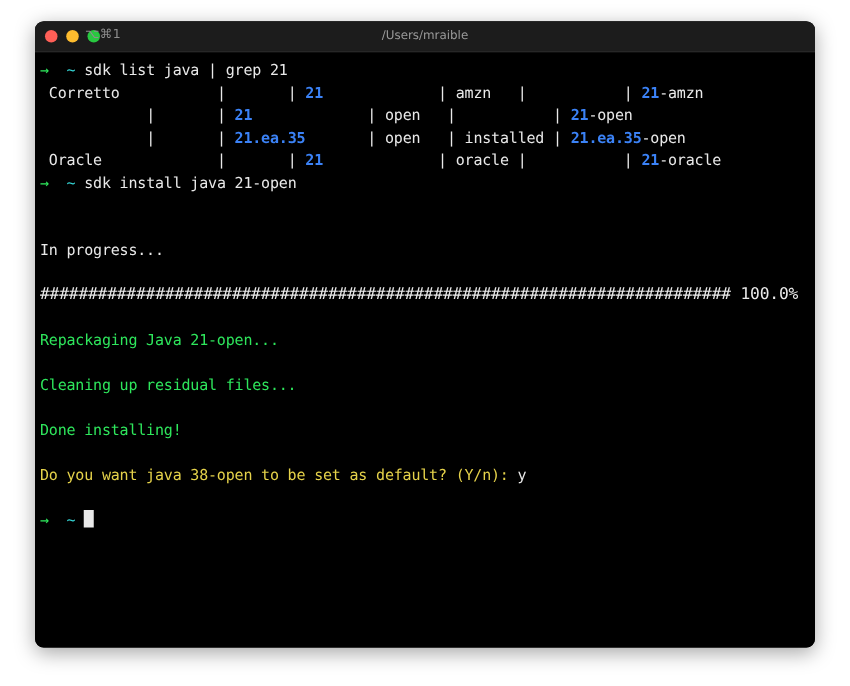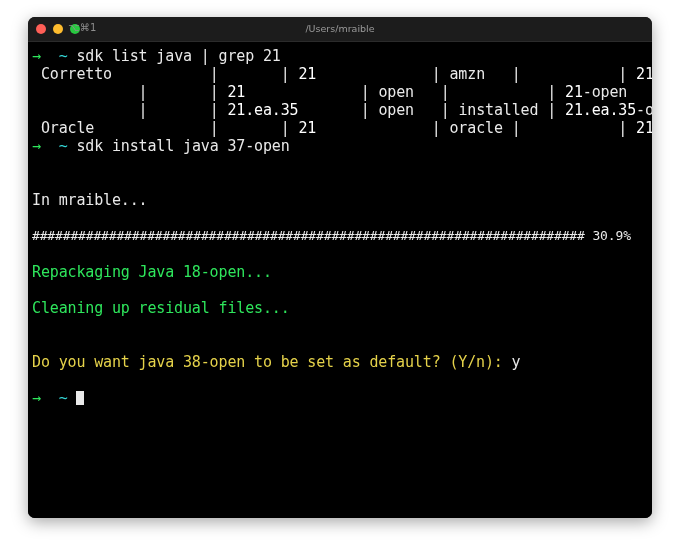--- a/index.html
+++ b/index.html
@@ -66,31 +66,31 @@
   }
   #screen {
     position: relative;
     padding: 5px 0 0 4px;
     height: 472px;
     background: #000000;
   }
   .line {
     height: 18px;
     line-height: 18px;
-    font-size: 15px;
+    font-size: 12px;
     font-family: "DejaVu Sans Mono", monospace;
     white-space: pre;
     letter-spacing: -0.15px;
     color: #e5e5e5;
   }
   .c-white  { color: #e9e9e9; }
   .c-green  { color: #2ee65c; }
   .c-dgreen { color: #1f9e3f; }
   .c-cyan   { color: #34d6d6; }
-  .c-red    { color: #ffffff; }
+  .c-red    { color: #3b82f6; font-weight: bold; }
   .c-yellow { color: #e5d24a; }
   .cursor {
     display: inline-block;
     width: 8px;
     height: 14px;
     background: #e9e9e9;
     vertical-align: -2px;
   }
   .bar {
     font-size: 13px;
@@ -117,45 +117,46 @@
     <div class="line"><span class="c-green">→</span><span class="c-white">  </span><span class="c-cyan">~</span><span class="c-white"> </span><span class="c-white">sdk list java | grep 21</span></div>
 
     <div class="line"><span class="c-white"> </span><span class="c-white">Corretto</span><span class="c-white">           </span><span class="c-white">|</span><span class="c-white">       </span><span class="c-white">|</span><span class="c-white"> </span><span class="c-red">21</span><span class="c-white">             </span><span class="c-white">|</span><span class="c-white"> </span><span class="c-white">amzn</span><span class="c-white">   </span><span class="c-white">|</span><span class="c-white"></span><span class="c-white">           </span><span class="c-white">|</span><span class="c-white"> </span><span class="c-red">21</span><span class="c-white">-amzn</span></div>
 
     <div class="line"><span class="c-white"> </span><span class="c-white"></span><span class="c-white">           </span><span class="c-white">|</span><span class="c-white">       </span><span class="c-white">|</span><span class="c-white"> </span><span class="c-red">21</span><span class="c-white">             </span><span class="c-white">|</span><span class="c-white"> </span><span class="c-white">open</span><span class="c-white">   </span><span class="c-white">|</span><span class="c-white"></span><span class="c-white">           </span><span class="c-white">|</span><span class="c-white"> </span><span class="c-red">21</span><span class="c-white">-open</span></div>
 
     <div class="line"><span class="c-white"> </span><span class="c-white"></span><span class="c-white">           </span><span class="c-white">|</span><span class="c-white">       </span><span class="c-white">|</span><span class="c-white"> </span><span class="c-red">21.ea.35</span><span class="c-white">       </span><span class="c-white">|</span><span class="c-white"> </span><span class="c-white">open</span><span class="c-white">   </span><span class="c-white">|</span><span class="c-white"> </span><span class="c-white">installed</span><span class="c-white"> </span><span class="c-white">|</span><span class="c-white"> </span><span class="c-red">21.ea.35</span><span class="c-white">-open</span></div>
 
     <div class="line"><span class="c-white"> </span><span class="c-white">Oracle</span><span class="c-white">             </span><span class="c-white">|</span><span class="c-white">       </span><span class="c-white">|</span><span class="c-white"> </span><span class="c-red">21</span><span class="c-white">             </span><span class="c-white">|</span><span class="c-white"> </span><span class="c-white">oracle</span><span class="c-white"> </span><span class="c-white">|</span><span class="c-white"></span><span class="c-white">           </span><span class="c-white">|</span><span class="c-white"> </span><span class="c-red">21</span><span class="c-white">-oracle</span></div>
 
-    <div class="line"><span class="c-green">→</span><span class="c-white">  </span><span class="c-cyan">~</span><span class="c-white"> </span><span class="c-white">sdk install java 37-open</span></div>
+    <div class="line"><span class="c-green">→</span><span class="c-white">  </span><span class="c-cyan">~</span><span class="c-white"> </span><span class="c-white">sdk install java 21-open</span></div>
 
     <div class="line">&nbsp;</div>
 
 
     <div class="line">&nbsp;</div>
 
-    <div class="line"><span class="c-white">In mraible...</span></div>
+    <div class="line"><span class="c-white">In progress...</span></div>
 
     <div class="line">&nbsp;</div>
 
-    <div class="line bar"><span class="c-white">########################################################################</span><span class="c-white"> </span><span class="c-white">30.9%</span></div>
+    <div class="line bar"><span class="c-white">########################################################################</span><span class="c-white"> </span><span class="c-white">100.0%</span></div>
 
     <div class="line">&nbsp;</div>
 
-    <div class="line"><span class="c-green">Repackaging Java 18-open...</span></div>
+    <div class="line"><span class="c-green">Repackaging Java 21-open...</span></div>
 
     <div class="line">&nbsp;</div>
 
 
     <div class="line"><span class="c-green">Cleaning up residual files...</span></div>
 
     <div class="line">&nbsp;</div>
 
 
+    <div class="line"><span class="c-green">Done installing!</span></div>
 
     <div class="line">&nbsp;</div>
 
     <div class="line"><span class="c-yellow">Do you want java 38-open to be set as default? (Y/n): </span><span class="c-white">y</span></div>
 
     <div class="line">&nbsp;</div>
 
 
 
     <div class="line"><span class="c-green">→</span><span class="c-white">  </span><span class="c-cyan">~</span><span class="c-white"> </span><span class="cursor"></span></div>

